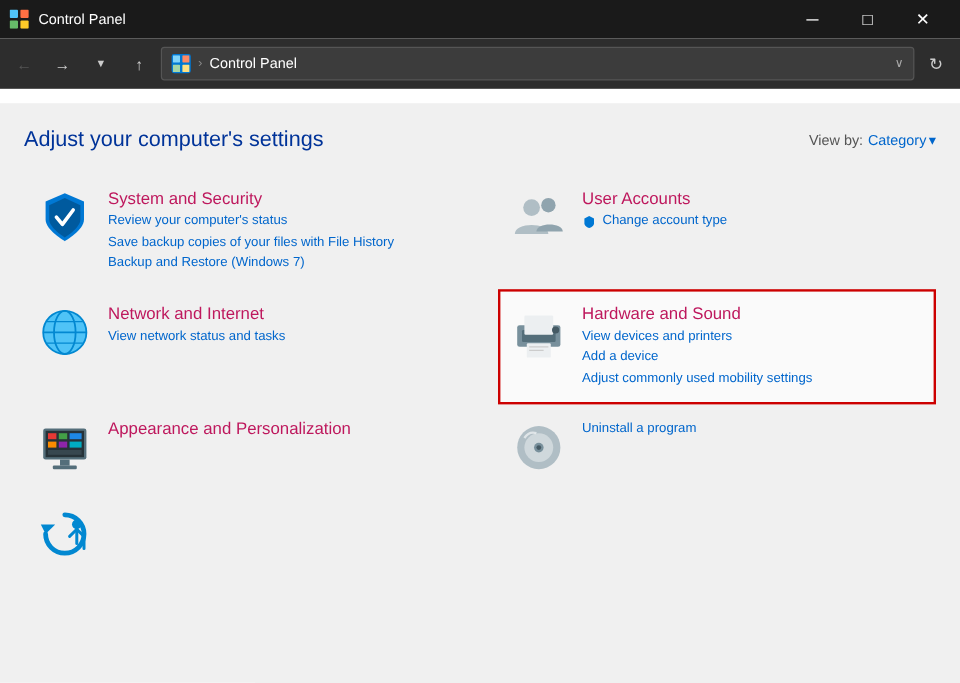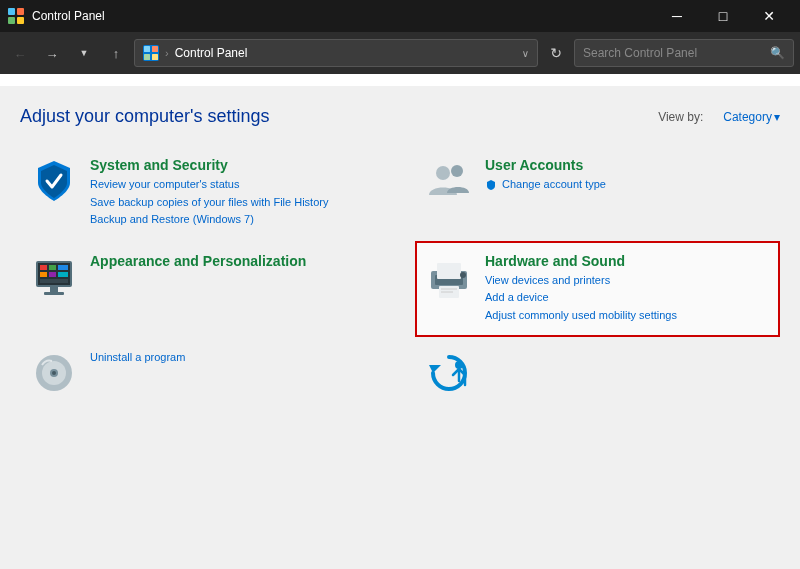--- a/index.html
+++ b/index.html
@@ -164,21 +164,21 @@
       margin-bottom: 18px;
     }
     .content-title {
       font-size: 18px;
       color: #003399;
       font-weight: 400;
     }
     .view-by {
       display: flex;
       align-items: center;
-      gap: 20px;
+      gap: 4px;
       font-size: 12px;
       color: #333;
     }
     .view-by-label { color: #555; }
     .view-by-value {
       color: #0066cc;
       cursor: pointer;
       display: flex;
       align-items: flex-end;
       gap: 2px;
@@ -210,23 +210,23 @@
       height: 48px;
       flex-shrink: 0;
       display: flex;
       align-items: center;
       justify-content: center;
     }
 
     
     .category-text { flex: 1; }
     .category-name {
-      color: #15803d;
+      color: #be185d;
       font-size: 14px;
-      font-weight: 700;
+      font-weight: 400;
       margin-bottom: 3px;
       cursor: pointer;
     }
     .category-link {
       color: #0066cc;
       font-size: 11px;
       display: block;
       line-height: 1.6;
       cursor: pointer;
     }
@@ -277,24 +277,20 @@
         <rect x="8" width="6" height="6" fill="#ff8a65" rx="0.5"></rect>
         <rect y="8" width="6" height="6" fill="#a5d6a7" rx="0.5"></rect>
         <rect x="8" y="8" width="6" height="6" fill="#ffe082" rx="0.5"></rect>
       </svg>
     </div>
     <span class="address-bar-sep">›</span>
     <span class="address-bar-text">Control Panel</span>
     <span class="address-bar-dropdown">∨</span>
   </div>
   <div class="refresh-btn">↻</div>
-  <div class="search-bar">
-    <input type="text" placeholder="Search Control Panel" style="">
-    <span class="search-icon-btn">🔍</span>
-  </div>
 </div>
 
 <div class="content">
   <div class="content-header">
     <h1 class="content-title">Adjust your computer's settings</h1>
     <div class="view-by">
       <span class="view-by-label">View by:</span>
       <span class="view-by-value">
         <span>Category</span>
         <span>▾</span>
@@ -335,20 +331,60 @@
       <div class="category-text">
         <div class="category-name">User Accounts</div>
         <span class="category-link category-link-icon">
           <svg class="shield-mini" viewBox="0 0 12 12">
             <path d="M6 1 L10 3 L10 7 C10 10 6 11 6 11 C6 11 2 10 2 7 L2 3 Z" fill="#0078d4"></path>
           </svg>Change account type
         </span>
       </div>
     </div>
 
+    <div class="category-item">
+      <div class="category-icon">
+        <svg width="48" height="48" viewBox="0 0 48 48">
+
+          <circle cx="24" cy="24" r="18" fill="#4fc3f7" stroke="#0288d1" stroke-width="1.5"></circle>
+          <ellipse cx="24" cy="24" rx="9" ry="18" fill="none" stroke="#0288d1" stroke-width="1.5"></ellipse>
+          <line x1="6" y1="24" x2="42" y2="24" stroke="#0288d1" stroke-width="1.5"></line>
+          <line x1="9" y1="15" x2="39" y2="15" stroke="#0288d1" stroke-width="1"></line>
+          <line x1="9" y1="33" x2="39" y2="33" stroke="#0288d1" stroke-width="1"></line>
+        </svg>
+      </div>
+      <div class="category-text">
+        <div class="category-name">Network and Internet</div>
+        <span class="category-link">View network status and tasks</span>
+      </div>
+    </div>
+
+    <div class="category-item highlighted">
+      <div class="category-icon">
+        <svg width="48" height="48" viewBox="0 0 48 48">
+
+          <rect x="6" y="18" width="36" height="18" rx="2" fill="#78909c"></rect>
+          <rect x="10" y="22" width="28" height="10" rx="1" fill="#546e7a"></rect>
+
+          <rect x="12" y="10" width="24" height="16" rx="1" fill="#eceff1"></rect>
+          <rect x="14" y="33" width="20" height="12" rx="1" fill="#eceff1"></rect>
+
+          <line x1="16" y1="36" x2="32" y2="36" stroke="#ccc" stroke-width="1"></line>
+          <line x1="16" y1="39" x2="28" y2="39" stroke="#ccc" stroke-width="1"></line>
+
+          <circle cx="38" cy="22" r="3" fill="#455a64"></circle>
+        </svg>
+      </div>
+      <div class="category-text">
+        <div class="category-name">Hardware and Sound</div>
+        <span class="category-link">View devices and printers</span>
+        <span class="category-link">Add a device</span>
+        <span class="category-link">Adjust commonly used mobility settings</span>
+      </div>
+    </div>
 
     <div class="category-item">
       <div class="category-icon">
         <svg width="48" height="48" viewBox="0 0 48 48">
 
           <rect x="6" y="8" width="36" height="26" rx="2" fill="#546e7a"></rect>
           <rect x="8" y="10" width="32" height="22" fill="#263238"></rect>
 
           <rect x="10" y="12" width="7" height="5" fill="#e53935"></rect>
           <rect x="19" y="12" width="7" height="5" fill="#43a047"></rect>
@@ -360,44 +396,20 @@
 
           <rect x="20" y="34" width="8" height="5" fill="#546e7a"></rect>
           <rect x="14" y="39" width="20" height="3" rx="1" fill="#546e7a"></rect>
         </svg>
       </div>
       <div class="category-text">
         <div class="category-name">Appearance and Personalization</div>
       </div>
     </div>
 
-    <div class="category-item highlighted">
-      <div class="category-icon">
-        <svg width="48" height="48" viewBox="0 0 48 48">
-
-          <rect x="6" y="18" width="36" height="18" rx="2" fill="#78909c"></rect>
-          <rect x="10" y="22" width="28" height="10" rx="1" fill="#546e7a"></rect>
-
-          <rect x="12" y="10" width="24" height="16" rx="1" fill="#eceff1"></rect>
-          <rect x="14" y="33" width="20" height="12" rx="1" fill="#eceff1"></rect>
-
-          <line x1="16" y1="36" x2="32" y2="36" stroke="#ccc" stroke-width="1"></line>
-          <line x1="16" y1="39" x2="28" y2="39" stroke="#ccc" stroke-width="1"></line>
-
-          <circle cx="38" cy="22" r="3" fill="#455a64"></circle>
-        </svg>
-      </div>
-      <div class="category-text">
-        <div class="category-name">Hardware and Sound</div>
-        <span class="category-link">View devices and printers</span>
-        <span class="category-link">Add a device</span>
-        <span class="category-link">Adjust commonly used mobility settings</span>
-      </div>
-    </div>
-
 
     <div class="category-item">
       <div class="category-icon">
         <svg width="48" height="48" viewBox="0 0 48 48">
 
           <circle cx="24" cy="24" r="18" fill="#b0bec5"></circle>
           <circle cx="24" cy="24" r="12" fill="#cfd8dc"></circle>
           <circle cx="24" cy="24" r="4" fill="#78909c"></circle>
           <circle cx="24" cy="24" r="2" fill="#455a64"></circle>
 

